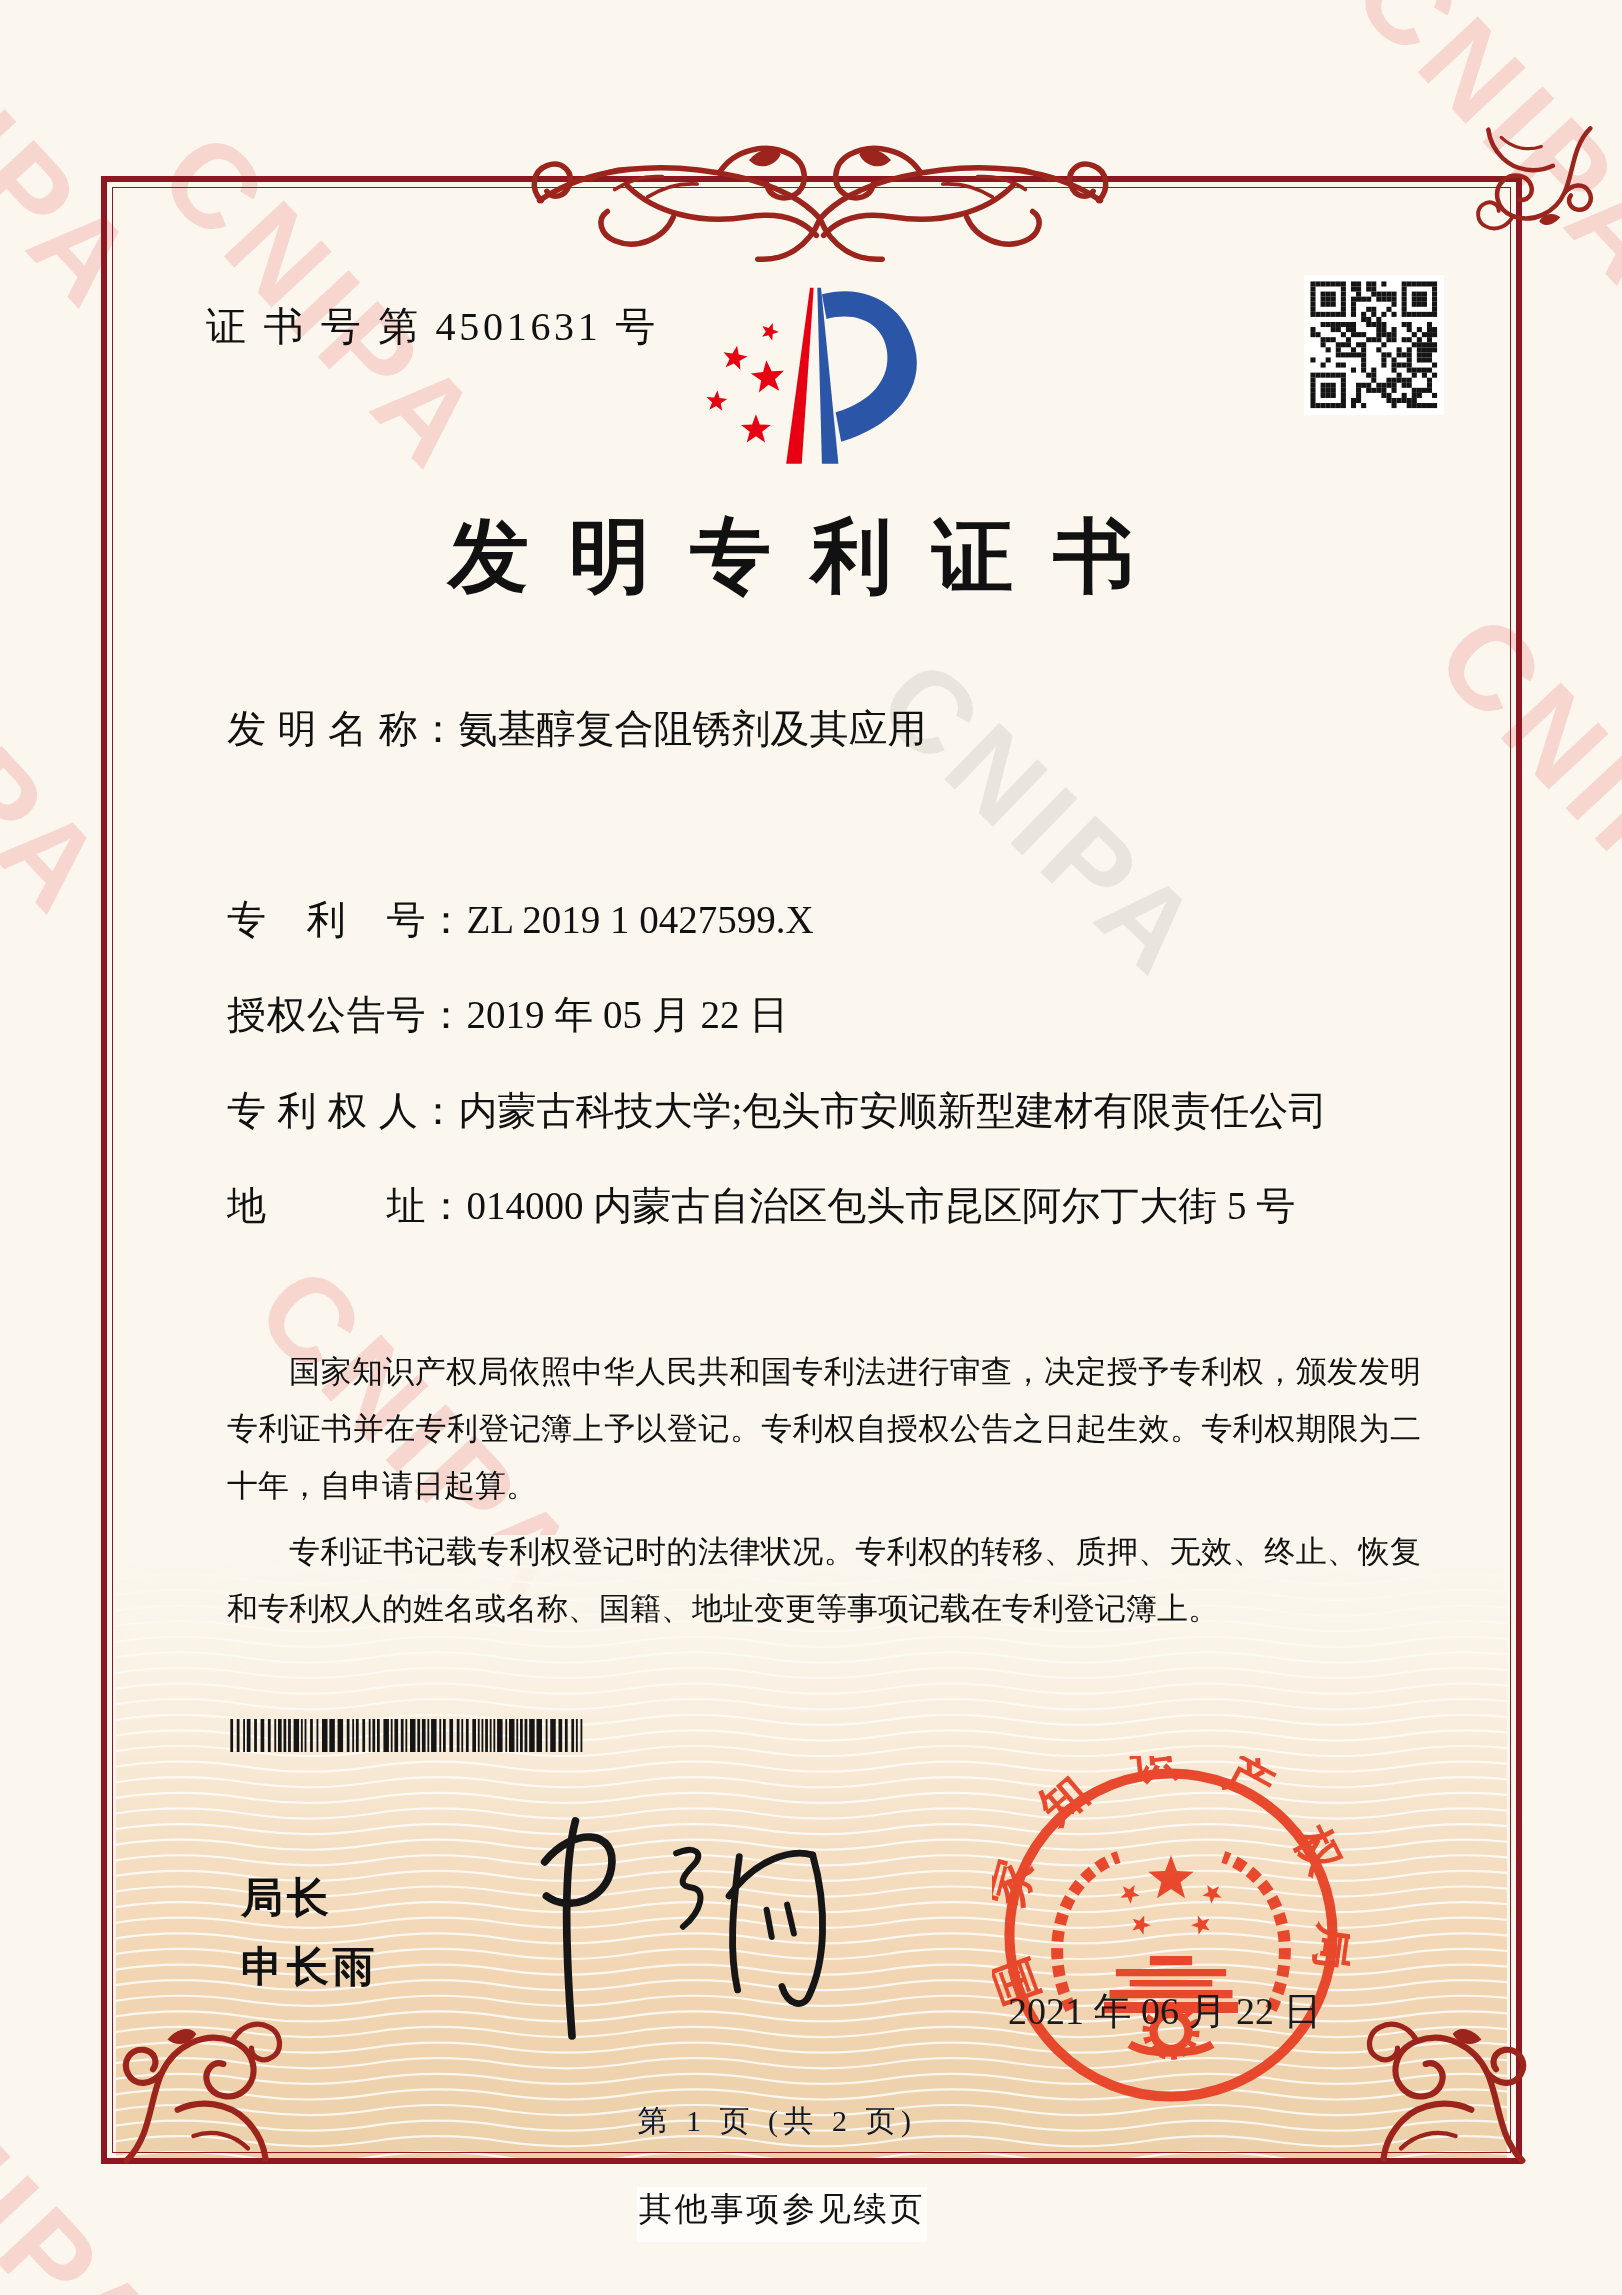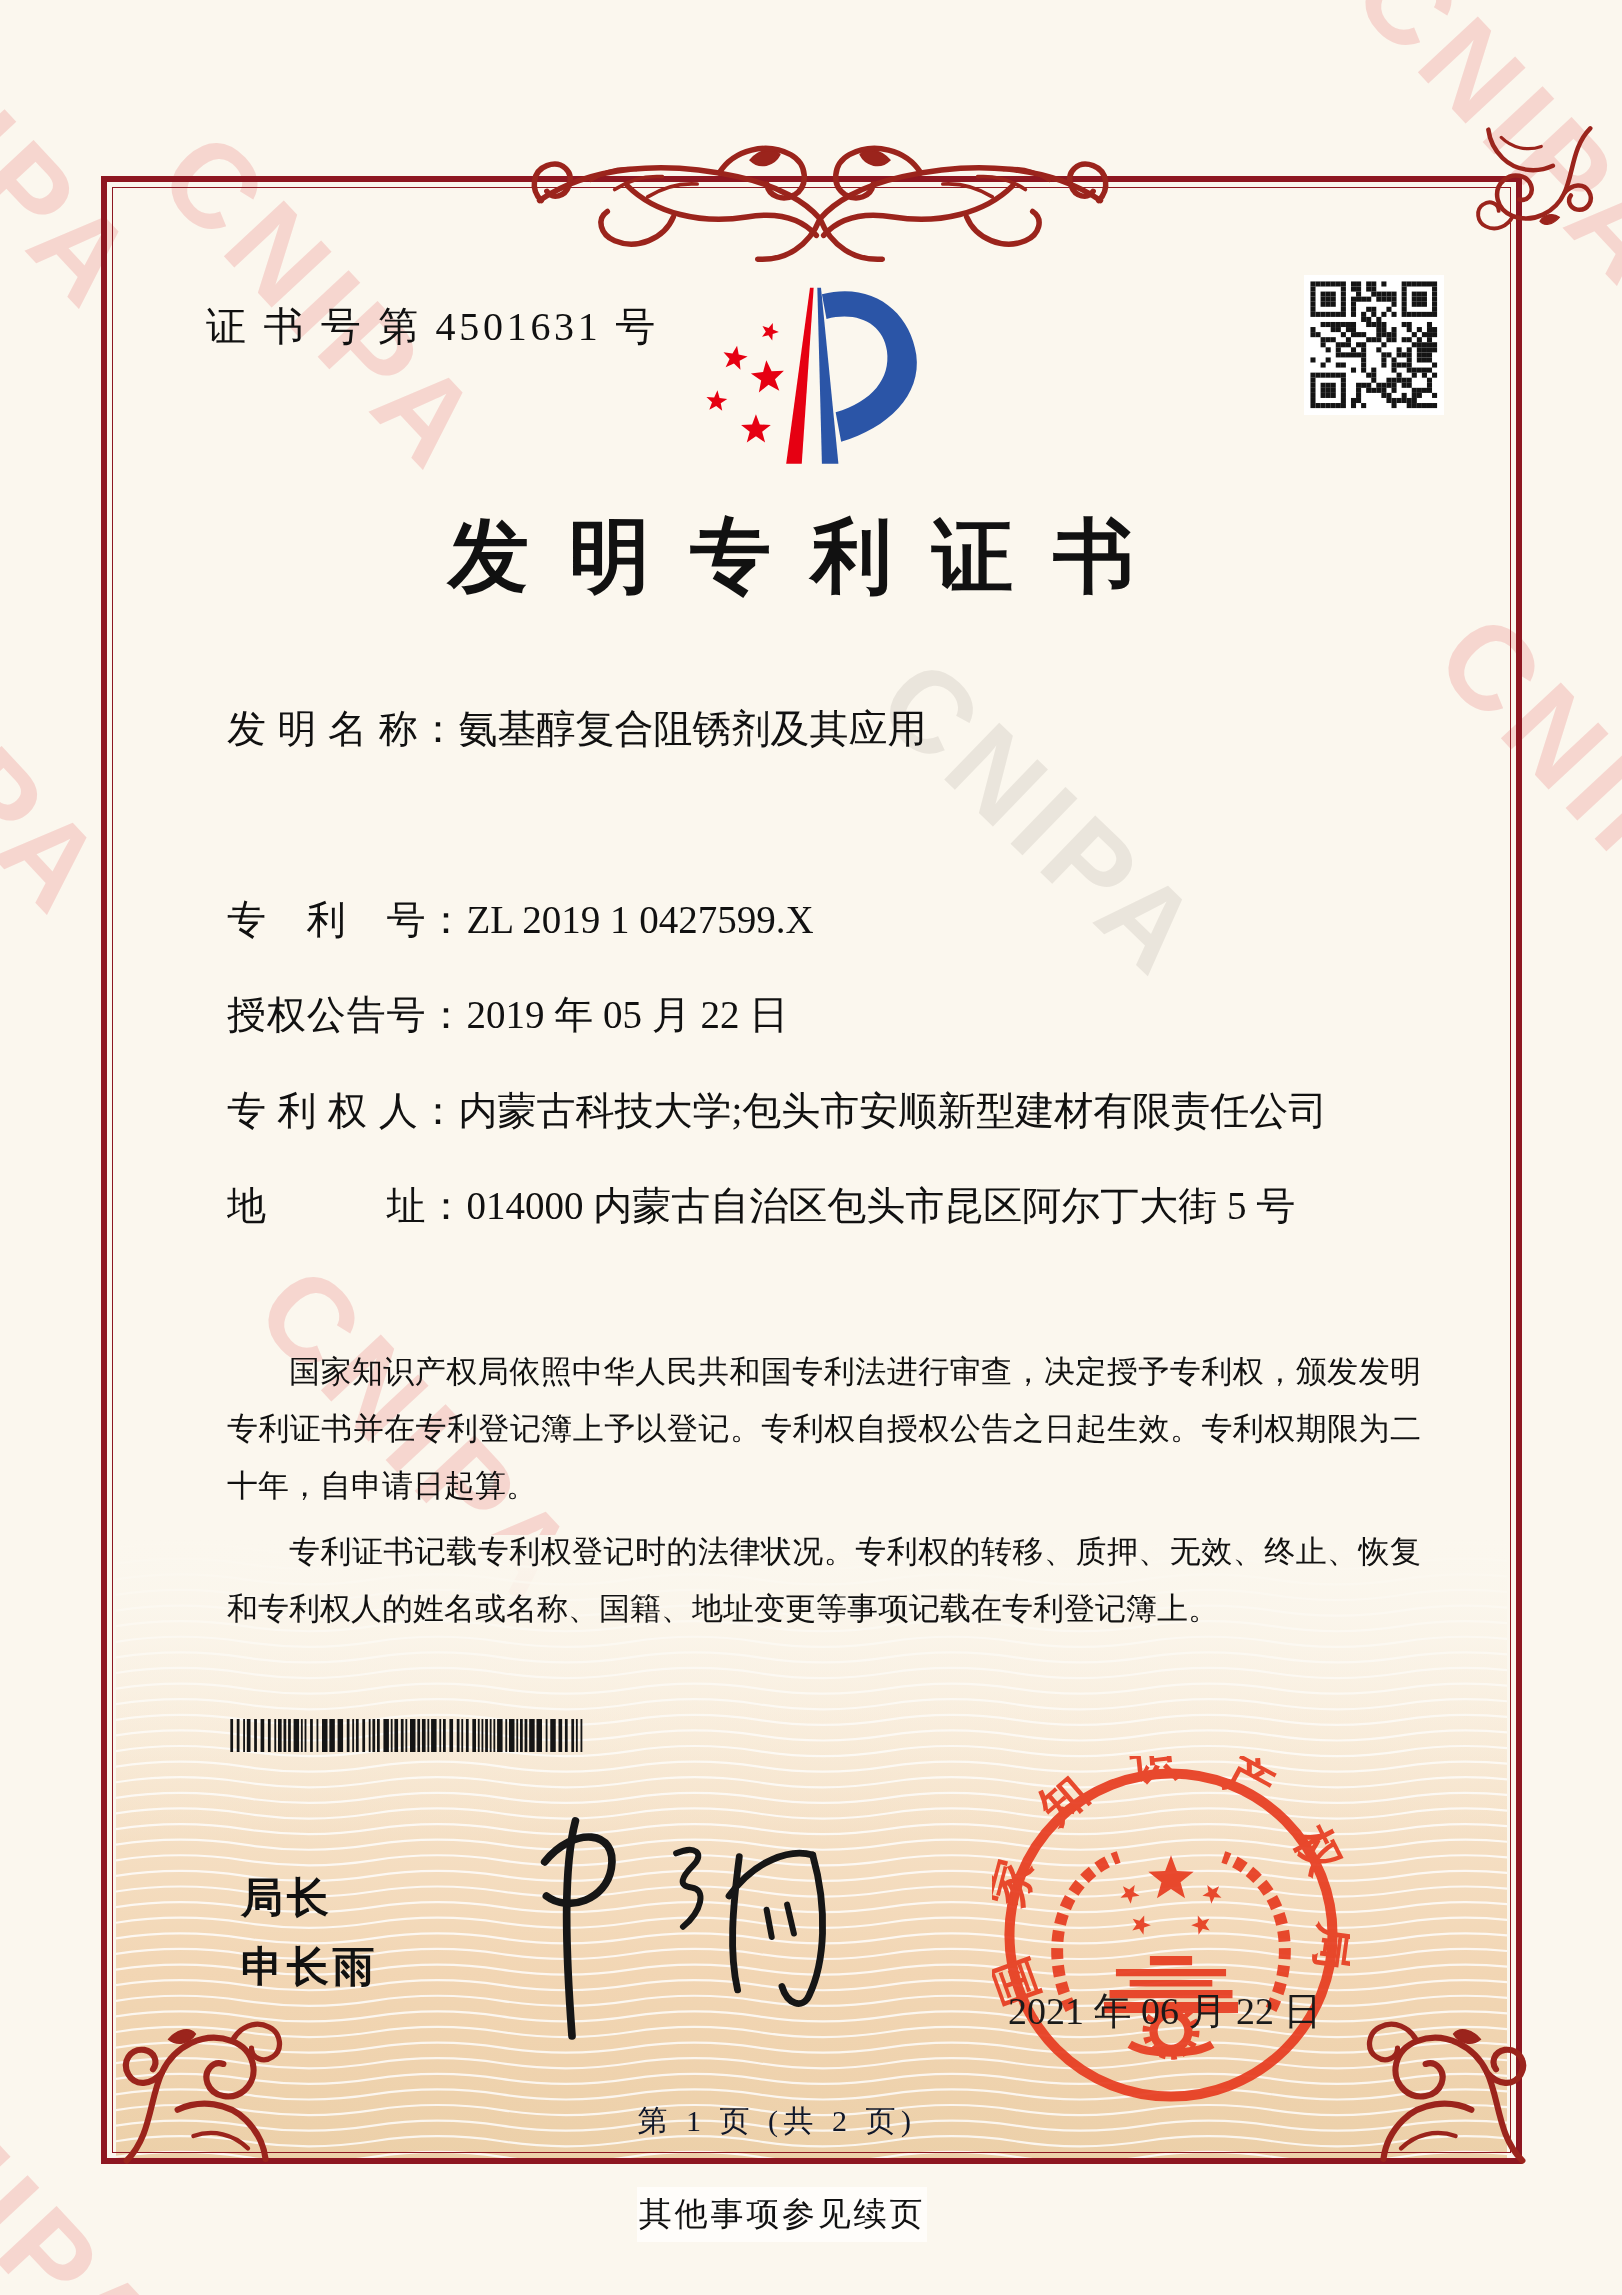--- a/index.html
+++ b/index.html
@@ -23,21 +23,21 @@
   .cert-no{left:206px;top:299px;font-size:40px;letter-spacing:3.7px;}
   .title{left:448px;top:503px;font-size:81px;font-weight:700;letter-spacing:40px;white-space:nowrap;}
   .field{left:227px;font-size:39px;white-space:nowrap;}
   .field .lab{letter-spacing:0.9px;}
   .col2{position:absolute;left:609px;top:0;white-space:nowrap;}
   .paras{left:227px;top:1343px;width:1194px;font-size:31px;line-height:57px;text-align:justify;}
   .paras p{margin:0 0 9.2px 0;text-indent:2em;}
   .officer{left:241px;font:700 42px "Liberation Sans",sans-serif;letter-spacing:3.7px;}
   .pagenum{left:226px;top:2101px;width:1102px;text-align:center;font-size:30px;letter-spacing:5.5px;color:#0f172a;z-index:10;}
   .note-band{left:637px;top:2187px;width:290px;height:55px;background:#fffdfa;z-index:10;
-             display:flex;align-items:center;justify-content:center;}
+             display:flex;justify-content:center;}
   .note-band span{font-size:33px;letter-spacing:2.8px;}
   .seal-date{left:1008px;top:1986px;width:303px;text-align:center;font-size:38px;color:#1a1a1a;z-index:13;white-space:nowrap;}
   .qr-box{left:1304px;top:275px;width:140px;height:140px;background:#fff;z-index:10;}
   .ornament{position:absolute;z-index:5;}
   .seal-svg{position:absolute;left:992px;top:1756px;z-index:12;}
   .sig-svg{position:absolute;left:473px;top:1798px;z-index:11;}
   .logo-svg{position:absolute;left:695px;top:274px;z-index:10;}
   .bar-svg{position:absolute;left:230px;top:1719px;z-index:10;}
 </style>
 </head>

